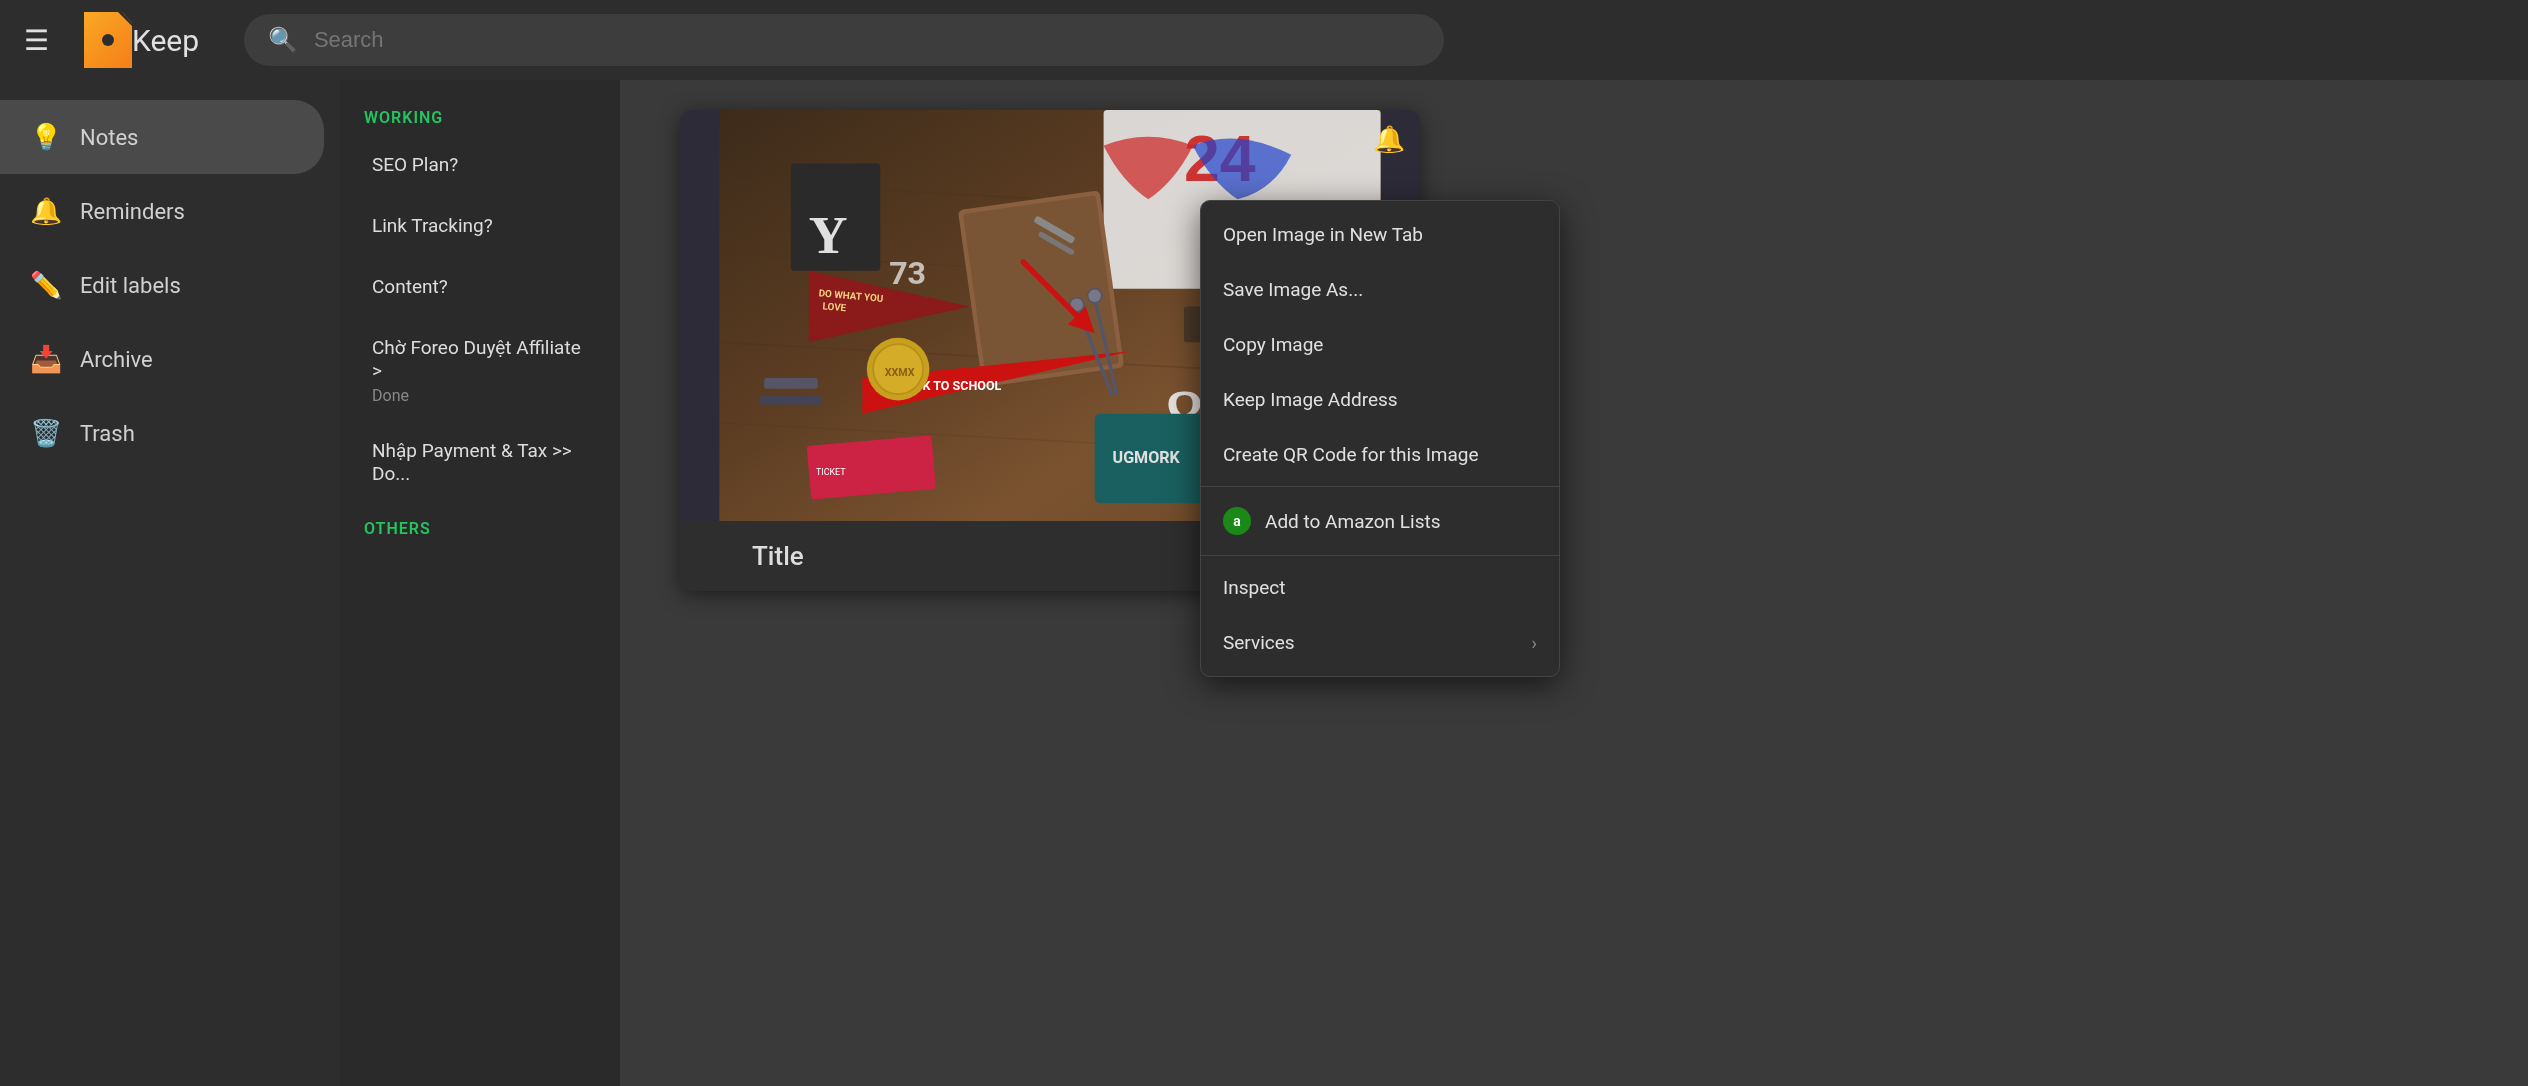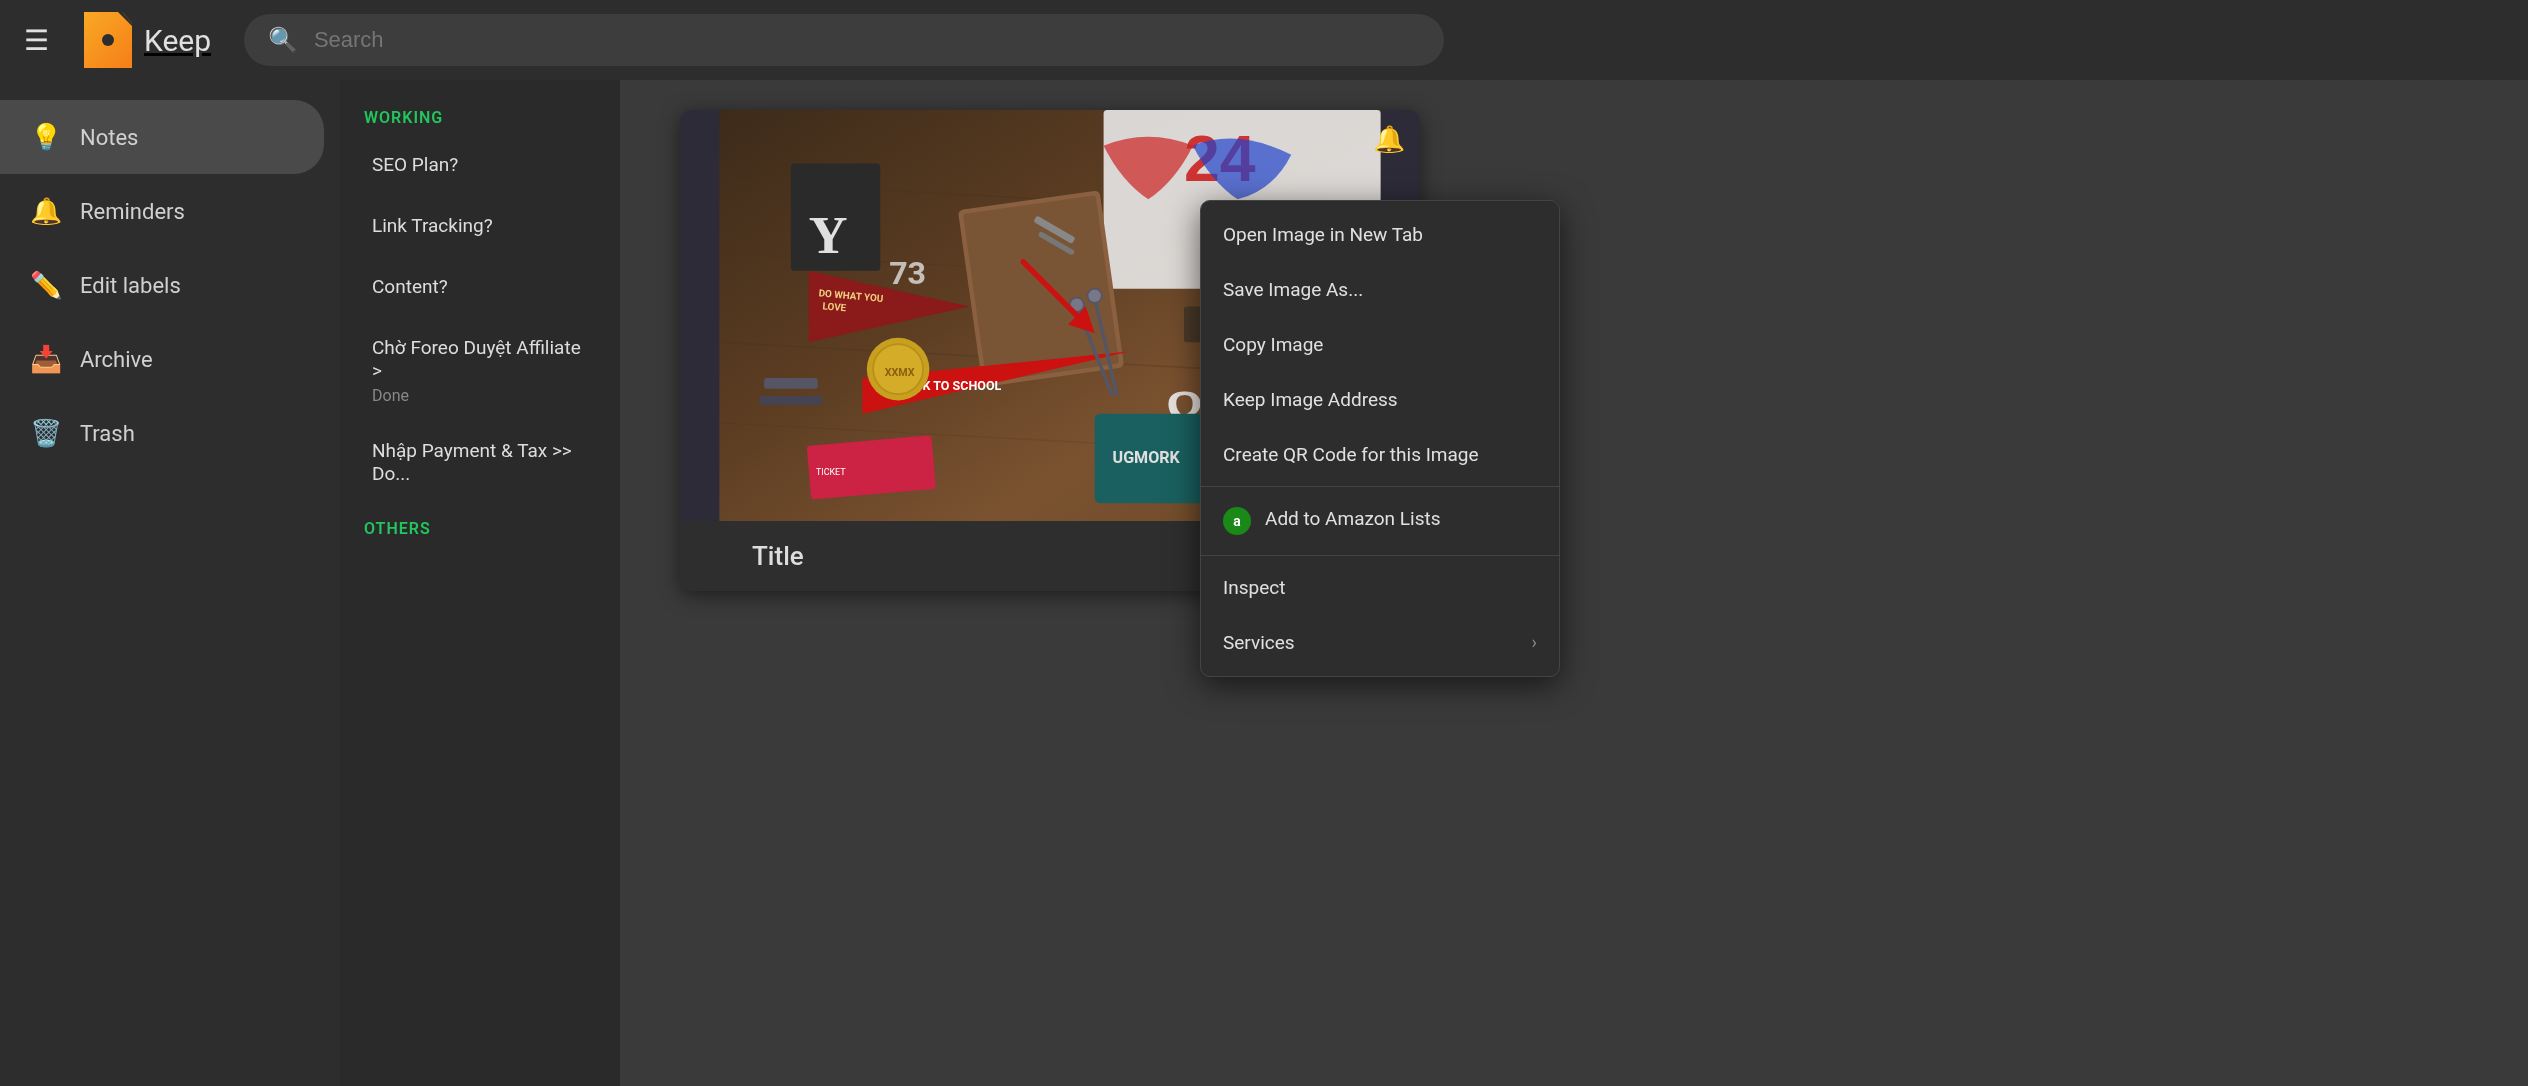--- a/index.html
+++ b/index.html
@@ -25,23 +25,21 @@
     }
     .hamburger-icon {
       color: #e0e0e0;
       font-size: 28px;
       cursor: pointer;
       width: 40px;
     }
     .app-logo {
       display: flex;
       align-items: center;
-      gap: 12px;
       min-width: 140px;
-      text-decoration: underline;
     }
     .logo-icon {
       width: 48px;
       height: 56px;
       background: linear-gradient(135deg, #f9a825, #f57f17);
       clip-path: polygon(0 0, 80% 0, 100% 20%, 100% 100%, 0 100%);
       display: flex;
       align-items: center;
       justify-content: center;
       position: relative;
@@ -205,21 +203,21 @@
       width: 360px;
       background: #2d2d2d;
       border-radius: 10px;
       box-shadow: 0 8px 32px rgba(0,0,0,0.6);
       z-index: 1000;
       padding: 6px 0;
       border: 1px solid #444;
     }
     .context-menu-item {
       display: flex;
-      align-items: flex-start;
+      align-items: center;
       gap: 14px;
       padding: 16px 22px;
       color: #e0e0e0;
       font-size: 19px;
       cursor: pointer;
     }
     .context-menu-separator {
       height: 1px;
       background: #444;
       margin: 4px 0;

